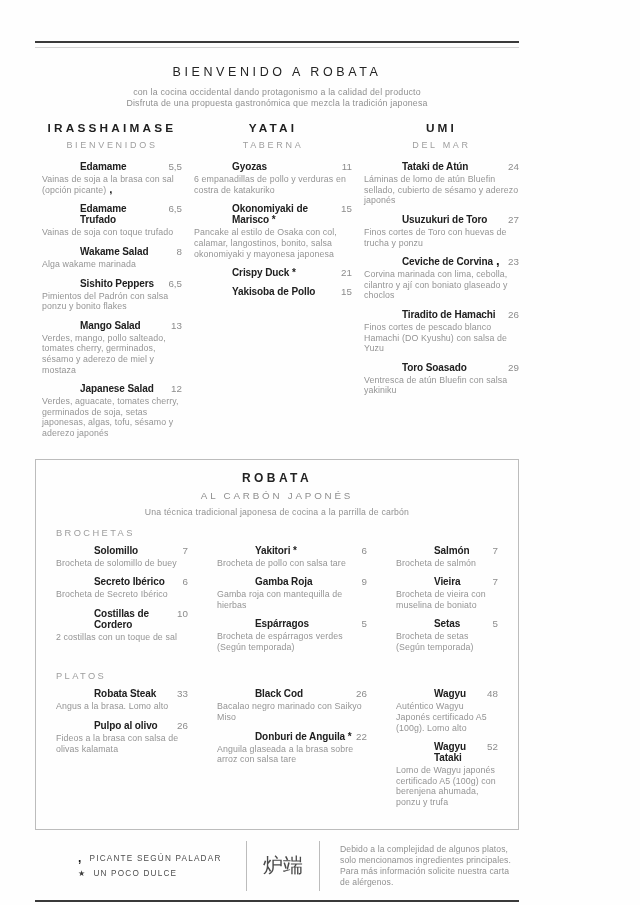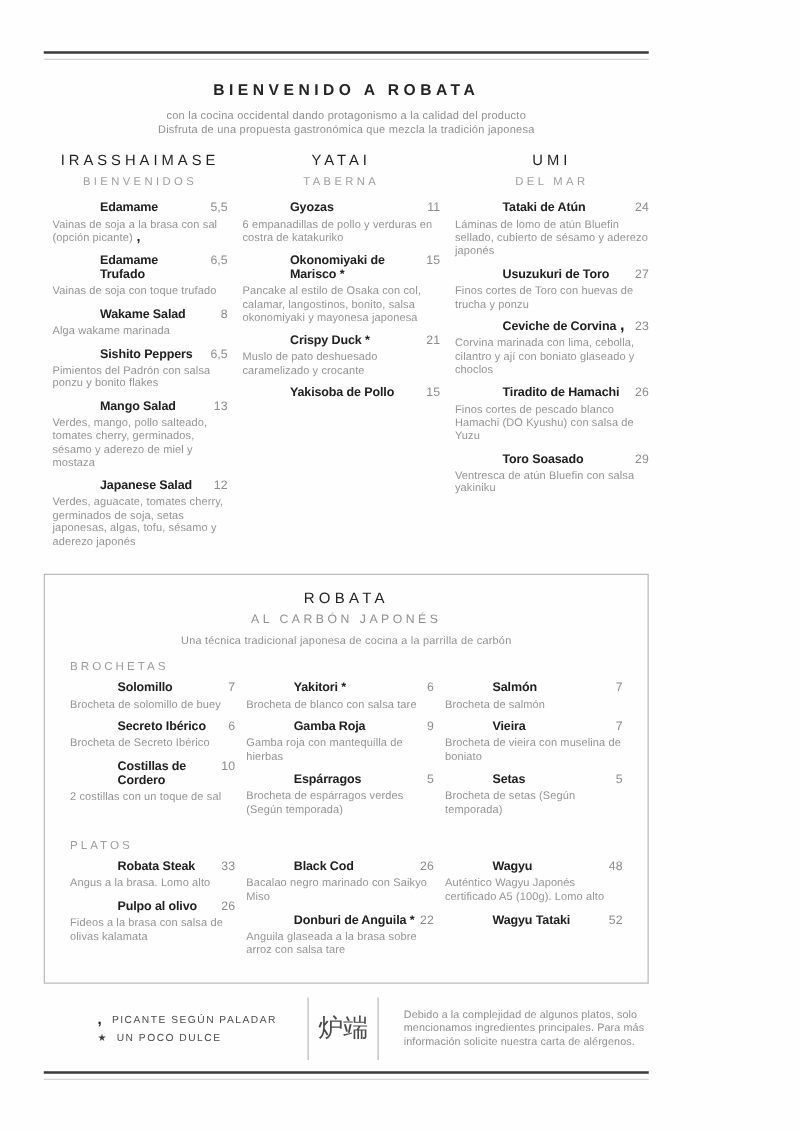--- a/index.html
+++ b/index.html
@@ -13,63 +13,63 @@
   .page { position:relative; width:640px; min-height:905px; background:#fefefe; }
   .content { position:absolute; left:35px; top:0; width:484px; }
 
   .rule-thick { height:2px; background:#3a3a3a; }
   .rule-thin  { height:1px; background:#d3d3d3; margin-top:4px; }
   .rules-top  { margin-top:41px; }
   .rules-bottom { margin-top:9px; }
 
   .page-title {
     margin-top:17px; text-align:center;
-    font-size:12.5px; font-weight:700; letter-spacing:3.6px; color:#242424;
+    font-size:12.5px; font-weight:400; letter-spacing:3.6px; color:#242424;
   }
   .page-subtitle {
     margin-top:8px; text-align:center;
     font-size:8.8px; color:#8f8f8f; line-height:10.6px; letter-spacing:0.2px;
   }
 
   .menu-grid {
     margin-top:13px; padding-left:7px;
     display:grid; grid-template-columns:140px 158px 1fr; column-gap:12px;
   }
-  .col-header { text-align:center; font-size:11.8px; font-weight:400; letter-spacing:3.2px; color:#1f1f1f; }
+  .col-header { text-align:center; font-size:11.8px; font-weight:700; letter-spacing:3.2px; color:#1f1f1f; }
   .col-subheader { text-align:center; margin-top:5px; margin-bottom:11px;
     font-size:9px; letter-spacing:2.7px; color:#9e9e9e; }
 
   .item { margin-bottom:8px; }
   .item-head { display:flex; justify-content:space-between; align-items:baseline; gap:4px; }
   .item-name { flex:1; font-size:10px; font-weight:700; color:#202020; letter-spacing:-0.1px;padding-left:38px; }
   .item-price { font-size:9.8px; color:#8c8c8c; white-space:nowrap; }
   .item-desc { margin-top:2px; font-size:8.8px; color:#949494; line-height:10.6px; letter-spacing:0.1px; }
   .spicy { font-weight:700; font-size:1.3em; color:#1d1d1d; margin-left:3px; line-height:0; }
 
   .robata-box {
     margin-top:12px; border:1px solid #bcbcbc;
     padding:11px 20px 13px 20px;
   }
-  .box-title { text-align:center; font-size:12px; font-weight:400; letter-spacing:3.4px; color:#232323; }
+  .box-title { text-align:center; font-size:12px; font-weight:700; letter-spacing:3.4px; color:#232323; }
   .box-subtitle { text-align:center; margin-top:5px; font-size:9.8px; letter-spacing:2.8px; color:#8f8f8f; }
   .box-tagline { text-align:center; margin-top:6px; font-size:8.7px; color:#919191; letter-spacing:0.2px; }
   .section-label { margin-top:11px; margin-bottom:7px; font-size:9.3px; letter-spacing:2.4px; color:#9d9d9d; }
-  .box-grid { display:grid; grid-template-columns:132px 150px 1fr; column-gap:9px; }
+  .box-grid { display:grid; grid-template-columns:132px 150px 1fr; column-gap:29px; }
 
   .footer-legend { margin-top:11px; display:flex; align-items:stretch; min-height:50px; }
   .legend-left {
     width:211px; display:flex; flex-direction:column; justify-content:center;
     padding-left:43px; gap:6px;
   }
   .legend-row { display:flex; align-items:center; gap:7px;
     font-size:8.2px; letter-spacing:1.2px; color:#4d4d4d; }
   .legend-spicy { font-weight:700; font-size:12px; color:#1c1c1c; line-height:4px; }
   .legend-star { font-size:8px; color:#3d3d3d; }
   .kanji-box {
-    width:57px; border-left:1px solid #bcbcbc; border-right:1px solid #bcbcbc;
+    width:74px; border-left:1px solid #bcbcbc; border-right:1px solid #bcbcbc;
     display:flex; align-items:center; justify-content:center;
     font-size:20px; color:#4a4a4a; font-family:"DejaVu Sans", sans-serif;
   }
   .legend-note {
     flex:1; padding-left:20px; display:flex; align-items:center;
     font-size:8.6px; color:#909090; line-height:11px; letter-spacing:0.1px;
   }
   .legend-note span { display:block; max-width:196px; }
 </style>
 </head>
@@ -154,21 +154,20 @@
       <span class="item-name"><span>Okonomiyaki de Marisco *</span></span>
       <span class="item-price">15</span>
     </div>
     <div class="item-desc"><span>Pancake al estilo de Osaka con col, calamar, langostinos, bonito, salsa okonomiyaki y mayonesa japonesa</span></div>
   </div>
             <div class="item">
     <div class="item-head">
       <span class="item-name"><span>Crispy Duck *</span></span>
       <span class="item-price">21</span>
     </div>
-    <div class="item-desc"><span>Muslo de pato deshuesado caramelizado y crocante</span></div>
   </div>
             <div class="item">
     <div class="item-head">
       <span class="item-name"><span>Yakisoba de Pollo</span></span>
       <span class="item-price">15</span>
     </div>
   </div>
           </div>
       </div>
       <div class="menu-col">
@@ -243,21 +242,21 @@
     </div>
     <div class="item-desc"><span>2 costillas con un toque de sal</span></div>
   </div>
           </div>
         <div>
             <div class="item">
     <div class="item-head">
       <span class="item-name"><span>Yakitori *</span></span>
       <span class="item-price">6</span>
     </div>
-    <div class="item-desc"><span>Brocheta de blanco con salsa tare</span></div>
+    <div class="item-desc"><span>Brocheta de pollo con salsa tare</span></div>
   </div>
             <div class="item">
     <div class="item-head">
       <span class="item-name"><span>Gamba Roja</span></span>
       <span class="item-price">9</span>
     </div>
     <div class="item-desc"><span>Gamba roja con mantequilla de hierbas</span></div>
   </div>
             <div class="item">
     <div class="item-head">
@@ -332,20 +331,21 @@
       <span class="item-name"><span>Wagyu</span></span>
       <span class="item-price">48</span>
     </div>
     <div class="item-desc"><span>Auténtico Wagyu Japonés certificado A5 (100g). Lomo alto</span></div>
   </div>
             <div class="item">
     <div class="item-head">
       <span class="item-name"><span>Wagyu Tataki</span></span>
       <span class="item-price">52</span>
     </div>
+    <div class="item-desc"><span>Lomo de Wagyu japonés certificado A5 (100g) con berenjena ahumada, ponzu y trufa</span></div>
   </div>
           </div>
       </div>
     </div>
 
     <div class="footer-legend">
       <div class="legend-left">
         <div class="legend-row">
           <span class="legend-spicy">,</span>
           <span>PICANTE SEGÚN PALADAR</span>

